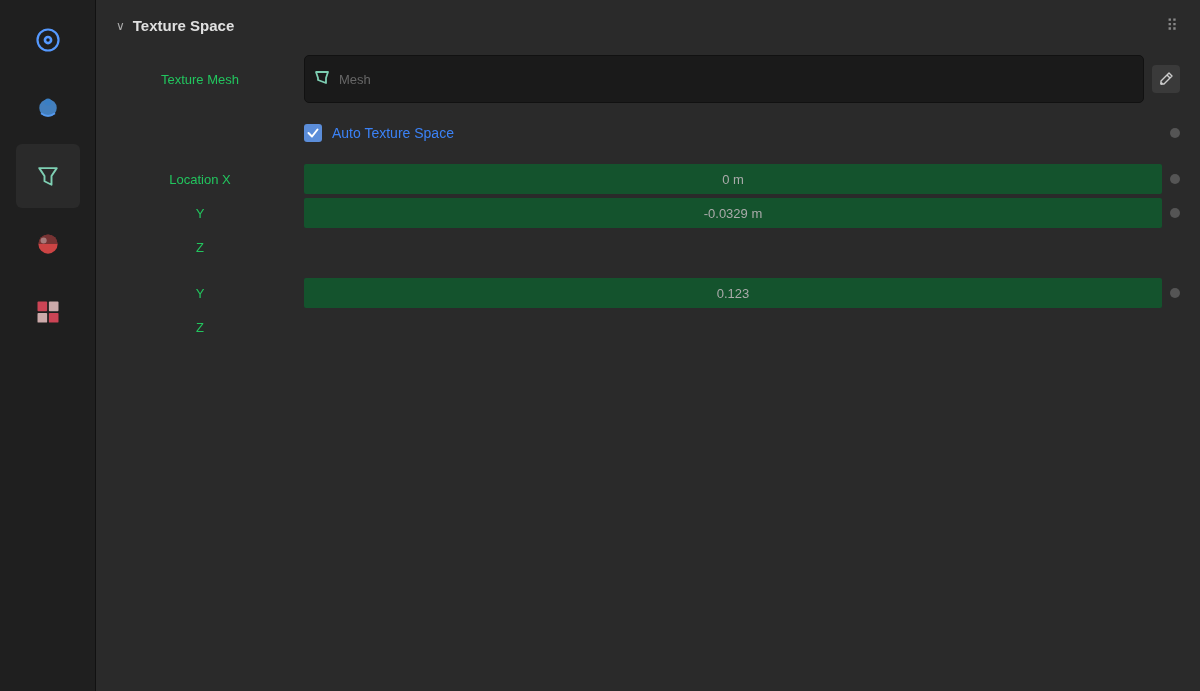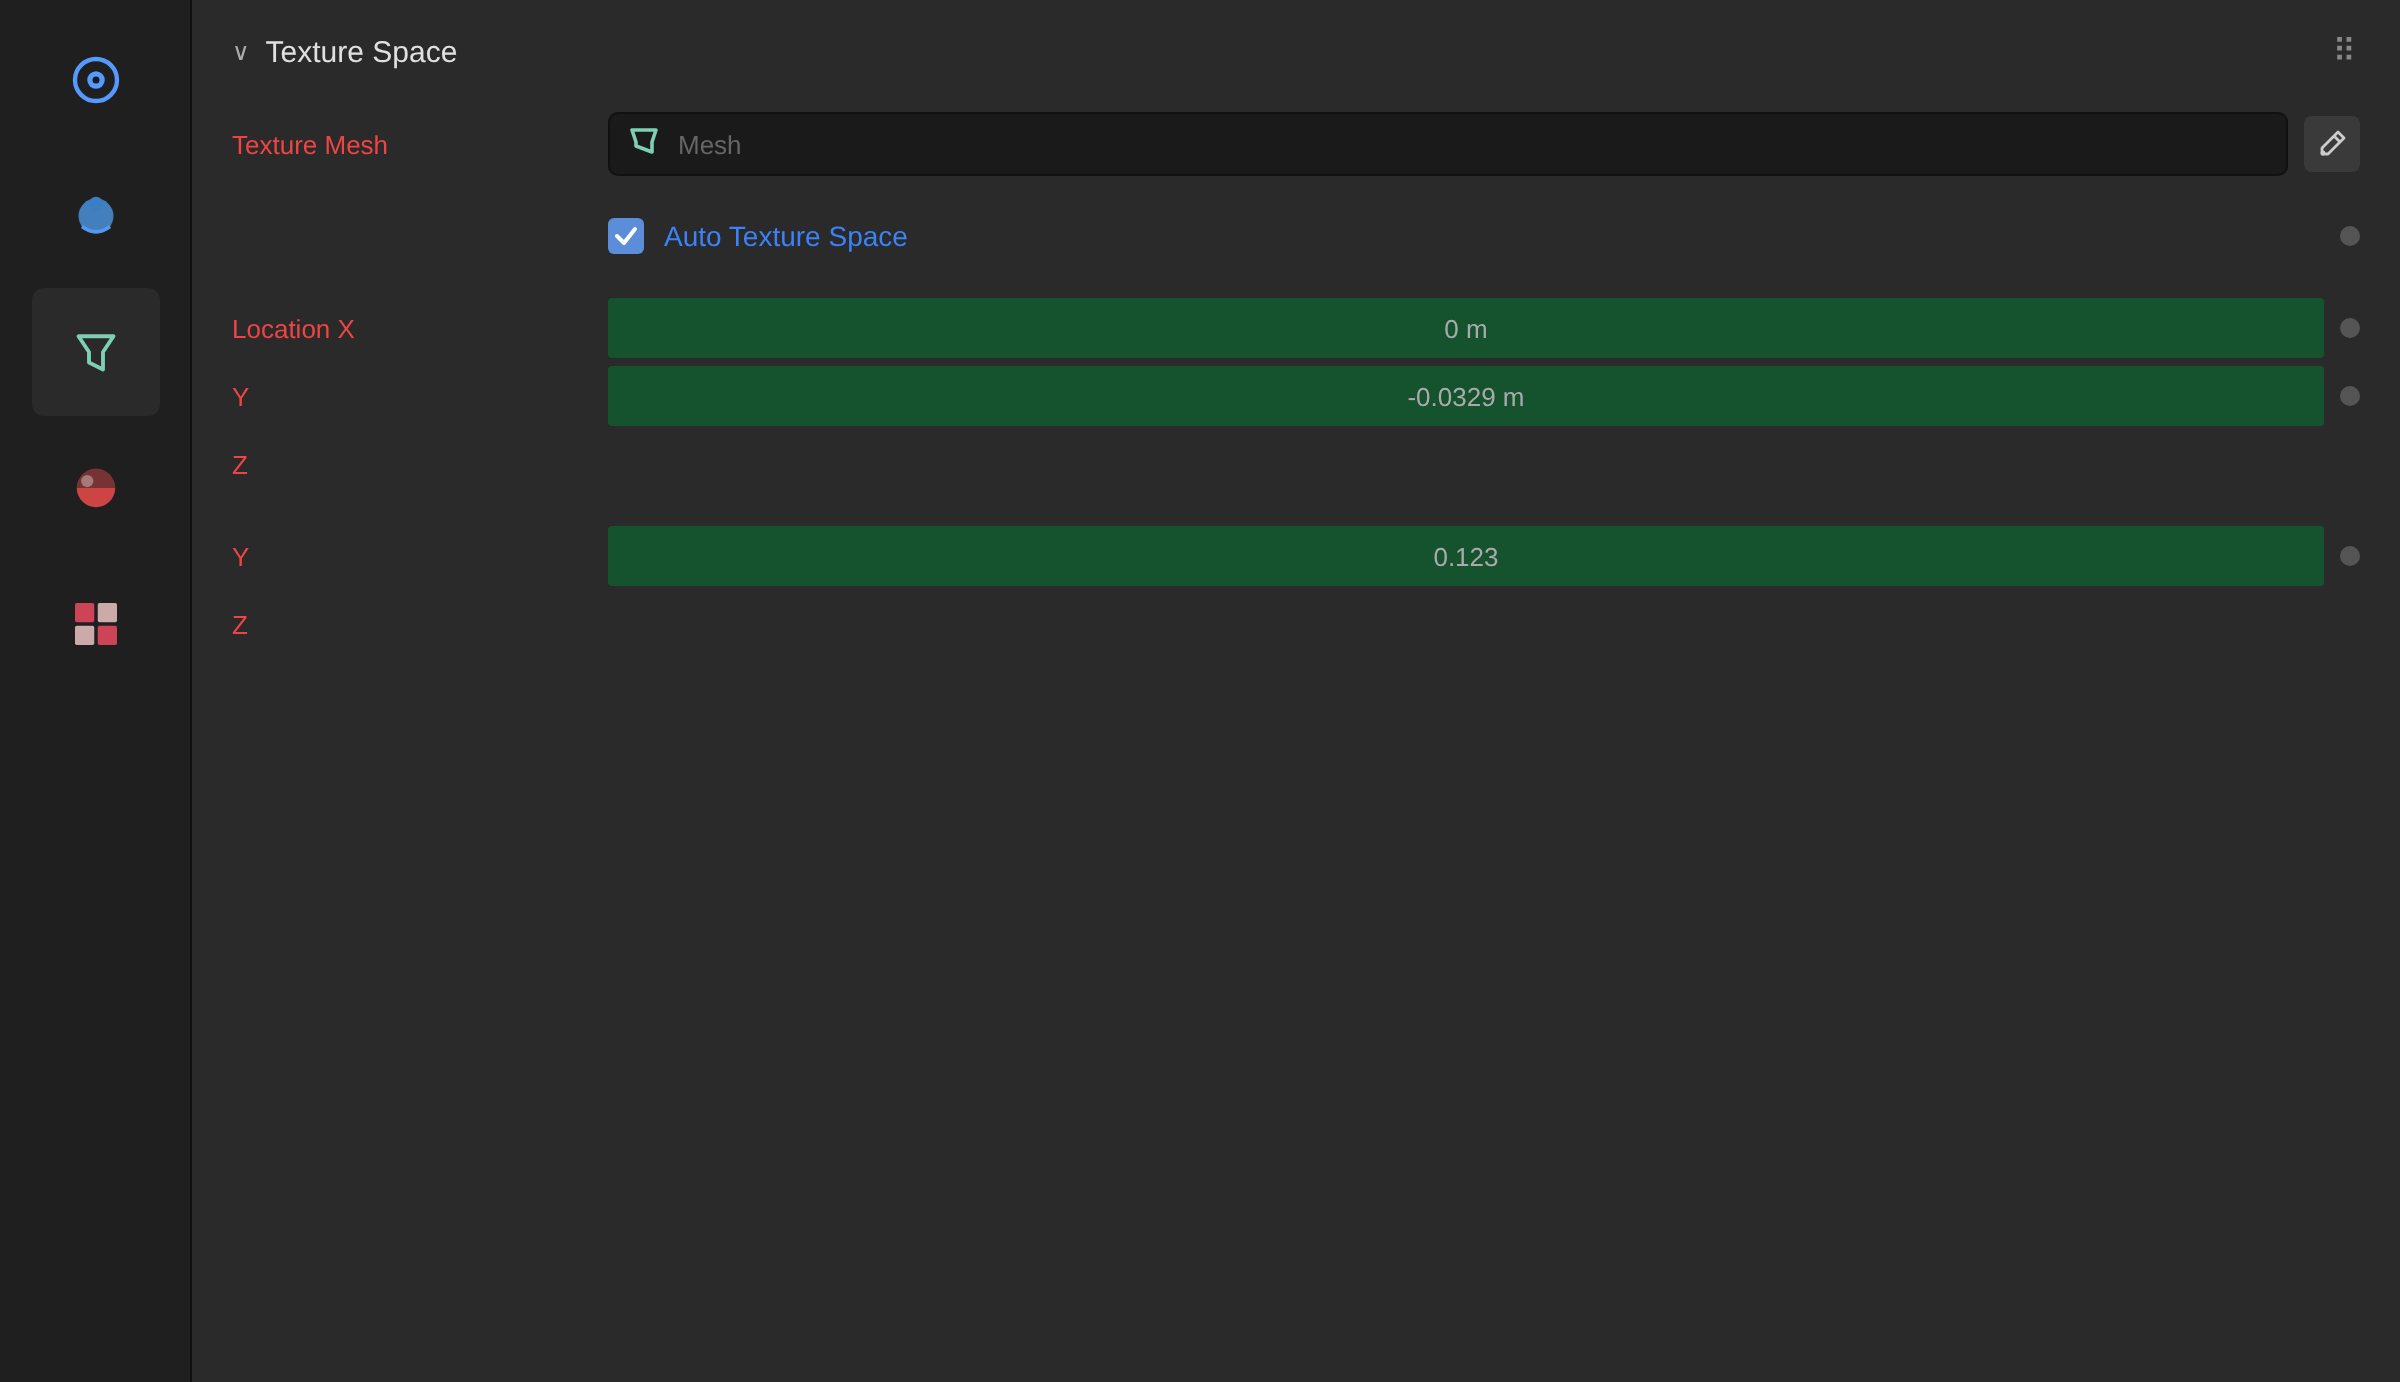--- a/index.html
+++ b/index.html
@@ -66,21 +66,21 @@
     }
 
     .section-title-row {
       display: flex;
       align-items: center;
       gap: 8px;
     }
 
     .section-title {
       font-size: 15px;
-      font-weight: 400;
+      font-weight: 700;
       color: #e0e0e0;
     }
 
     .collapse-arrow {
       color: #aaa;
       font-size: 12px;
     }
 
     .dots-icon {
       color: #888;
@@ -96,22 +96,22 @@
     }
 
     .prop-row {
       display: flex;
       align-items: center;
       min-height: 32px;
       gap: 8px;
     }
 
     .prop-label {
-      text-align: left;
-      color: #ef4444;
+      text-align: center;
+      color: #22c55e;
       font-size: 13px;
       flex: 0 0 180px;
       padding-right: 12px;
     }
 
     .prop-control {
       flex: 1;
       display: flex;
       align-items: center;
       gap: 8px;
@@ -122,21 +122,21 @@
       height: 10px;
       border-radius: 50%;
       background: #555;
       flex-shrink: 0;
       cursor: pointer;
     }
 
     
     .mesh-selector {
       flex: 1;
-      height: 32px;
+      height: 48px;
       background: #1a1a1a;
       border-radius: 5px;
       display: flex;
       align-items: center;
       padding: 0 8px;
       gap: 8px;
       border: 1px solid #111;
     }
 
     .mesh-icon {

